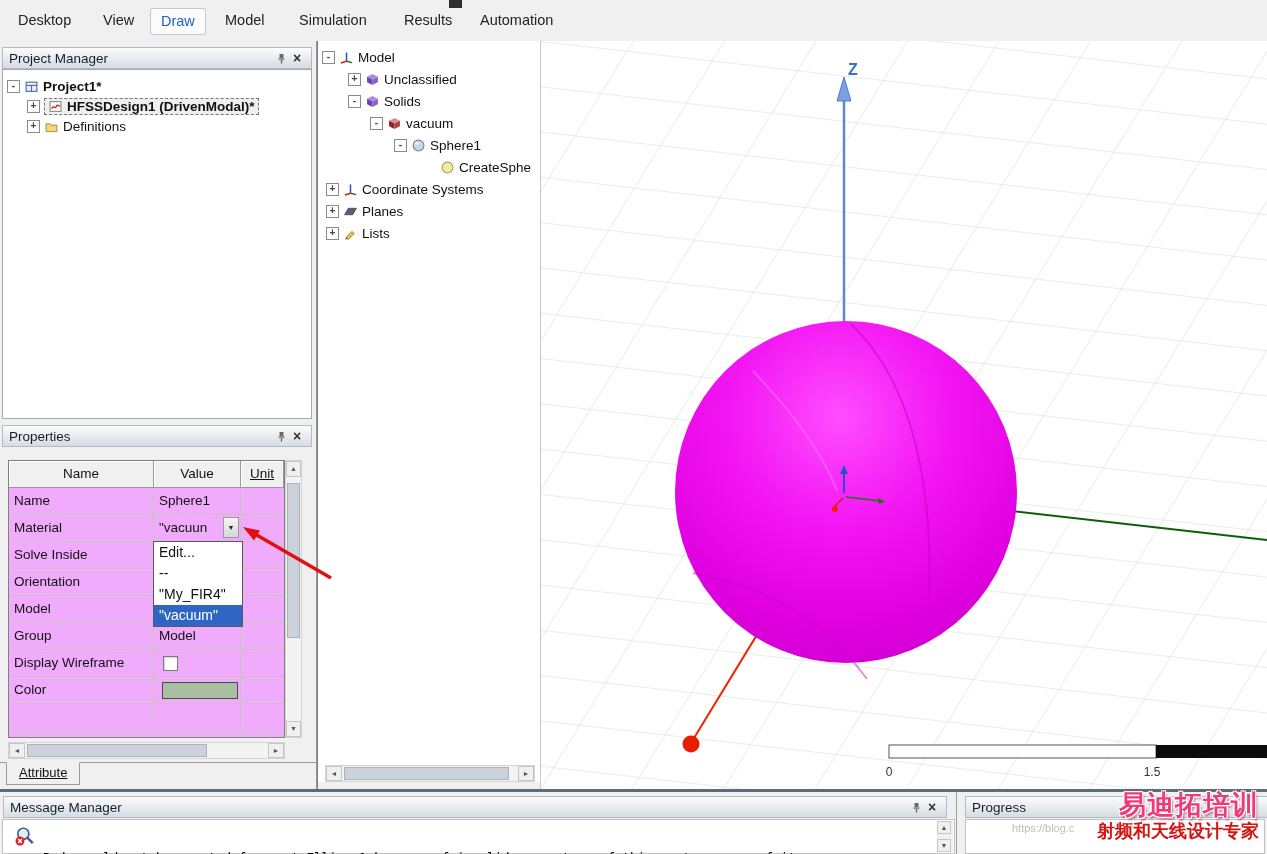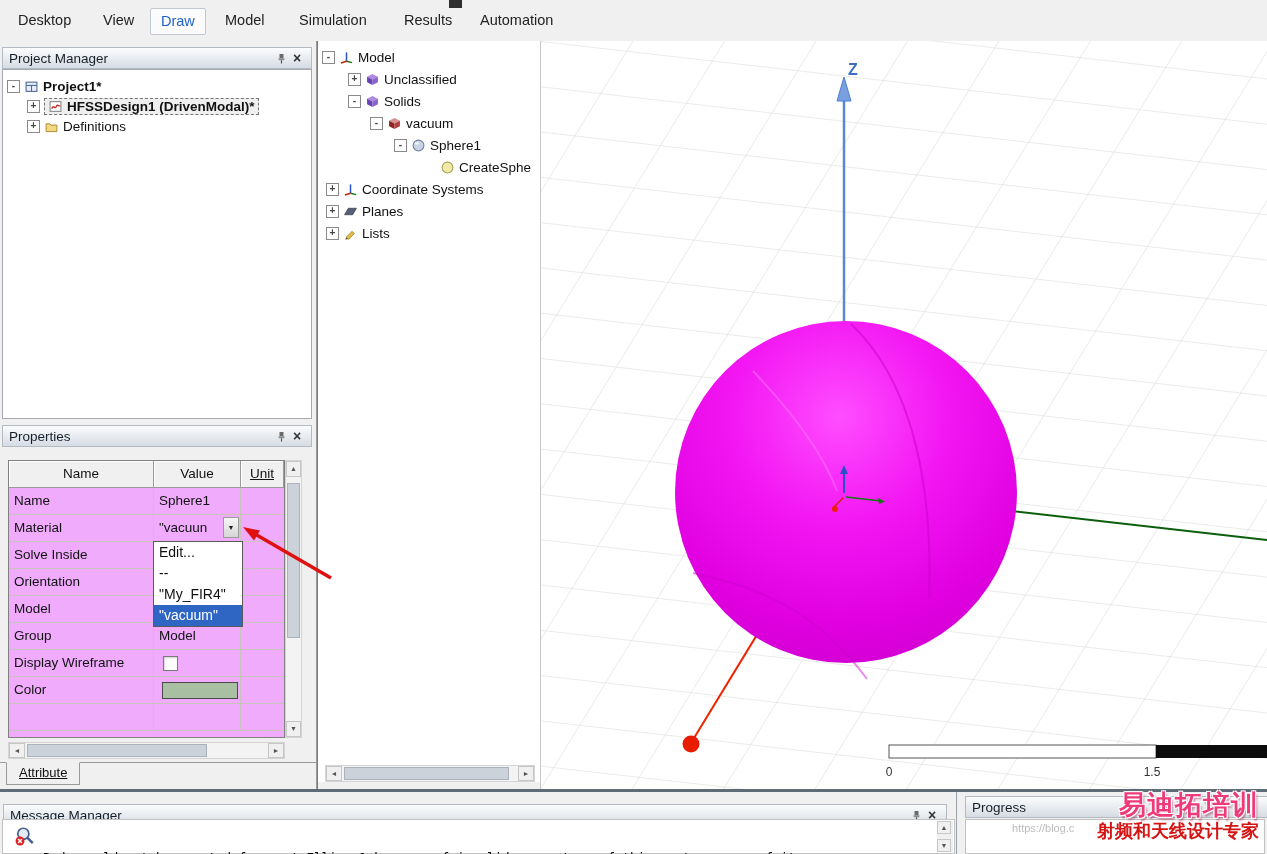--- a/index.html
+++ b/index.html
@@ -72,21 +72,21 @@
   #tree-hsb .right{right:0;top:0;width:16px;height:15px;line-height:13px;}
   #tree-hsb .sb-thumb{left:18px;top:1px;width:165px;height:13px;}
   #tree-bottom-strip{position:absolute;left:0;top:741px;width:223px;height:7px;background:#f0f0f0;}
 
   
   #viewport{position:absolute;left:540px;top:41px;width:727px;height:748px;background:#fff;border-left:1px solid #c8c8c8;box-sizing:border-box;}
 
   
   #bottom-divider{position:absolute;left:0;top:789px;width:1267px;height:3px;background:#5f6b76;}
   #msg-panel{position:absolute;left:0;top:792px;width:957px;height:62px;background:#f0f0f0;border-right:1px solid #9aa0a8;box-sizing:border-box;}
-  #msg-header{left:3px;top:12px;width:944px;}
+  #msg-header{left:3px;top:4px;width:944px;}
   #msg-content{position:absolute;left:2px;top:27px;width:953px;height:35px;background:#fff;border:1px solid #c2c2c2;box-sizing:border-box;}
   .msg-lines{position:absolute;left:40px;top:3px;font-family:"DejaVu Sans Mono",monospace;font-size:12.5px;line-height:14px;color:#000;white-space:pre;}
   #msg-vsb{right:1px;top:1px;width:16px;height:31px;border:none;background:#f0f0f0;}
   #msg-vsb .up{left:0;top:0;width:14px;height:13px;line-height:11px;}
   #msg-vsb .down{left:0;bottom:0;width:14px;height:13px;line-height:11px;}
   #prog-panel{position:absolute;left:963px;top:792px;width:304px;height:62px;background:#f0f0f0;}
   #prog-header{left:2px;top:4px;width:330px;justify-content:flex-end;}
   #prog-content{position:absolute;left:2px;top:27px;width:300px;height:35px;background:#fff;border:1px solid #c2c2c2;box-sizing:border-box;}
 
   

